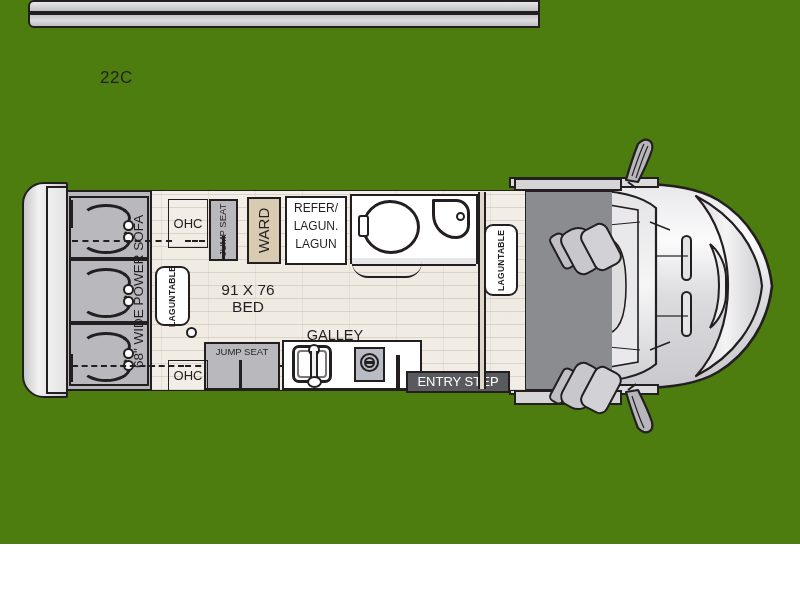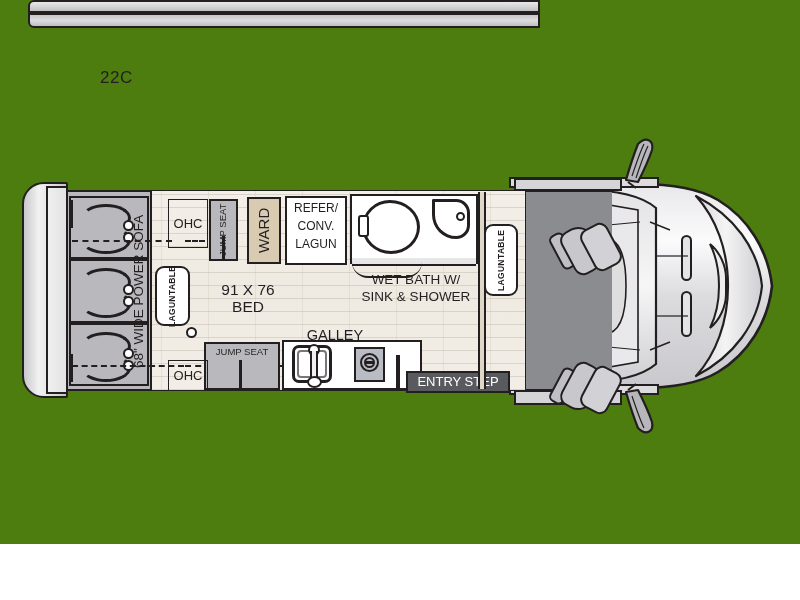--- a/index.html
+++ b/index.html
@@ -242,37 +242,35 @@
 
   <div class="blk grey" style="left:209px;top:199px;width:29px;height:62px;"></div>
   <div class="lbl vert" style="left:209px;top:199px;width:29px;height:62px;font-size:9.5px;">JUMP SEAT</div>
   <div style="position:absolute;left:222px;top:236px;width:3px;height:25px;background:#231f20;"></div>
 
   <div class="blk tan" style="left:247px;top:197px;width:34px;height:67px;"></div>
   <div class="lbl vert" style="left:247px;top:197px;width:34px;height:67px;font-size:15px;">WARD</div>
 
   <div class="blk white" style="left:285px;top:196px;width:62px;height:69px;"></div>
   <div class="lbl" style="left:285px;top:200px;width:62px;height:16px;font-size:12px;">REFER/</div>
-  <div class="lbl" style="left:285px;top:218px;width:62px;height:16px;font-size:12px;">CONV.</div>
+  <div class="lbl" style="left:285px;top:218px;width:62px;height:16px;font-size:12px;">LAGUN.</div>
   <div class="lbl" style="left:285px;top:236px;width:62px;height:16px;font-size:12px;">LAGUN</div>
 
   <div class="blk white" style="left:350px;top:194px;width:128px;height:70px;border-width:2.5px;"></div>
 
   <div style="position:absolute;left:352px;top:258px;width:124px;height:6px;background:#e7e7e8;border-bottom:2px solid #231f20;"></div>
 
   <div style="position:absolute;left:352px;top:262px;width:70px;height:14px;border-bottom:2px solid #231f20;border-radius:0 0 40px 40px;"></div>
 
   <div id="toilet" style="left:362px;top:200px;width:58px;height:54px;"></div>
   <div id="toilet-tank" style="left:358px;top:215px;width:11px;height:22px;"></div>
 
   <div id="bath-sink" style="left:432px;top:199px;width:38px;height:40px;"></div>
   <div id="bath-sink-knob" style="left:456px;top:212px;"></div>
 
-  <div class="lbl" style="left:352px;top:272px;width:128px;height:16px;font-size:13.5px;">WET BATH W/</div>
-  <div class="lbl" style="left:352px;top:289px;width:128px;height:16px;font-size:13.5px;">SINK &amp; SHOWER</div>
 
   <div class="lbl" style="left:205px;top:281px;width:86px;height:18px;font-size:15.5px;">91 X 76</div>
   <div class="lbl" style="left:205px;top:298px;width:86px;height:18px;font-size:15.5px;">BED</div>
 
   <div class="lagun" style="left:155px;top:266px;width:35px;height:60px;">
     <div class="vert" style="display:flex;">
       <span class="t">LAGUN</span>
       <span class="t">TABLE</span>
     </div>
   </div>

